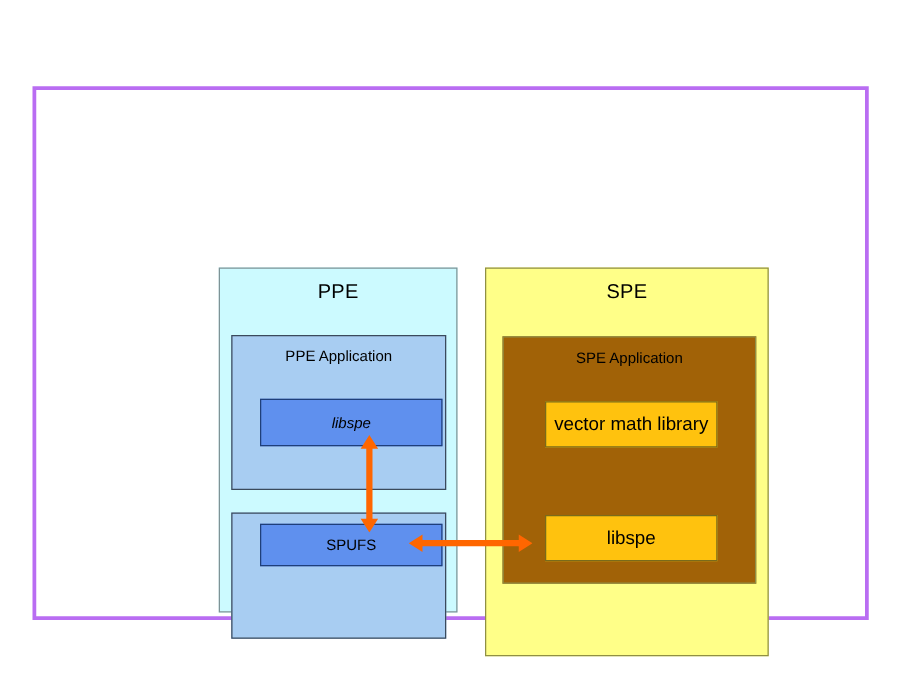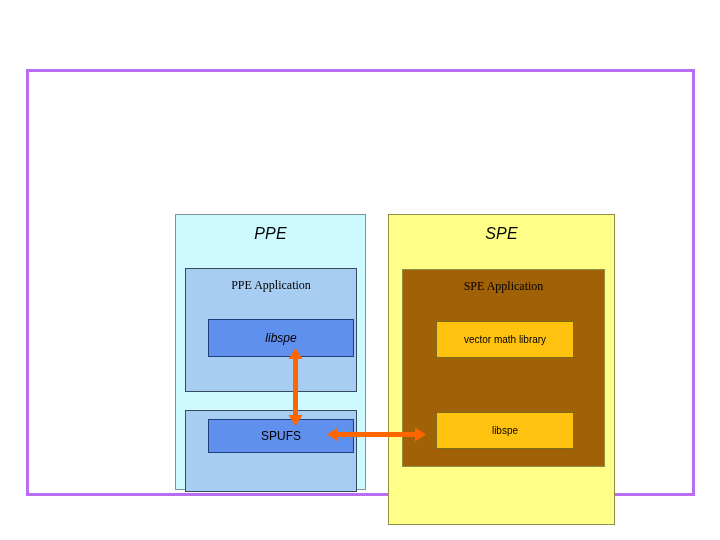--- a/index.html
+++ b/index.html
@@ -53,54 +53,52 @@
 
   .panel-title {
     position: absolute;
     left: 0;
     top: 9px;
     width: 100%;
     text-align: center;
     font-size: 16px;
     line-height: 20px;
     letter-spacing: 0.2px;
-    font-style: italic;
   }
 
   
   #ppe-app {
     position: absolute;
     left: 9px;
     top: 53px;
     width: 172px;
     height: 124px;
     background: #a8cdf2;
     border: 1px solid #3a4a5c;
     box-sizing: border-box;
   }
   #linux-kernel {
     position: absolute;
     left: 9px;
     top: 195px;
     width: 172px;
-    height: 82px;
+    height: 101px;
     background: #a8cdf2;
     border: 1px solid #3a4a5c;
     box-sizing: border-box;
     padding-left: 48px;
   }
   .block-title {
     position: absolute;
     left: 0;
     top: 9px;
     width: 100%;
     text-align: center;
     font-size: 12px;
     line-height: 15px;
-    font-family: Liberation Serif, serif;
   }
   .block-title-bottom {
     position: absolute;
     left: 0;
     bottom: 7px;
     width: 100%;
     text-align: center;
     font-size: 12px;
     line-height: 15px;
   }
@@ -150,21 +148,21 @@
     position: absolute;
     left: 33px;
     width: 138px;
     height: 37px;
     background: #ffc20e;
     border: 1px solid #7a6b1a;
     box-sizing: border-box;
     display: flex;
     align-items: center;
     justify-content: center;
-    font-size: 10px;
+    font-size: 15px;
     line-height: 14px;
     text-align: center;
   }
   #spe-lib-0 { top: 51px; }
   #spe-lib-1 { top: 97px; }
   #spe-lib-2 { top: 142px; }
 
   
   #arrow-vertical {
     position: absolute;

